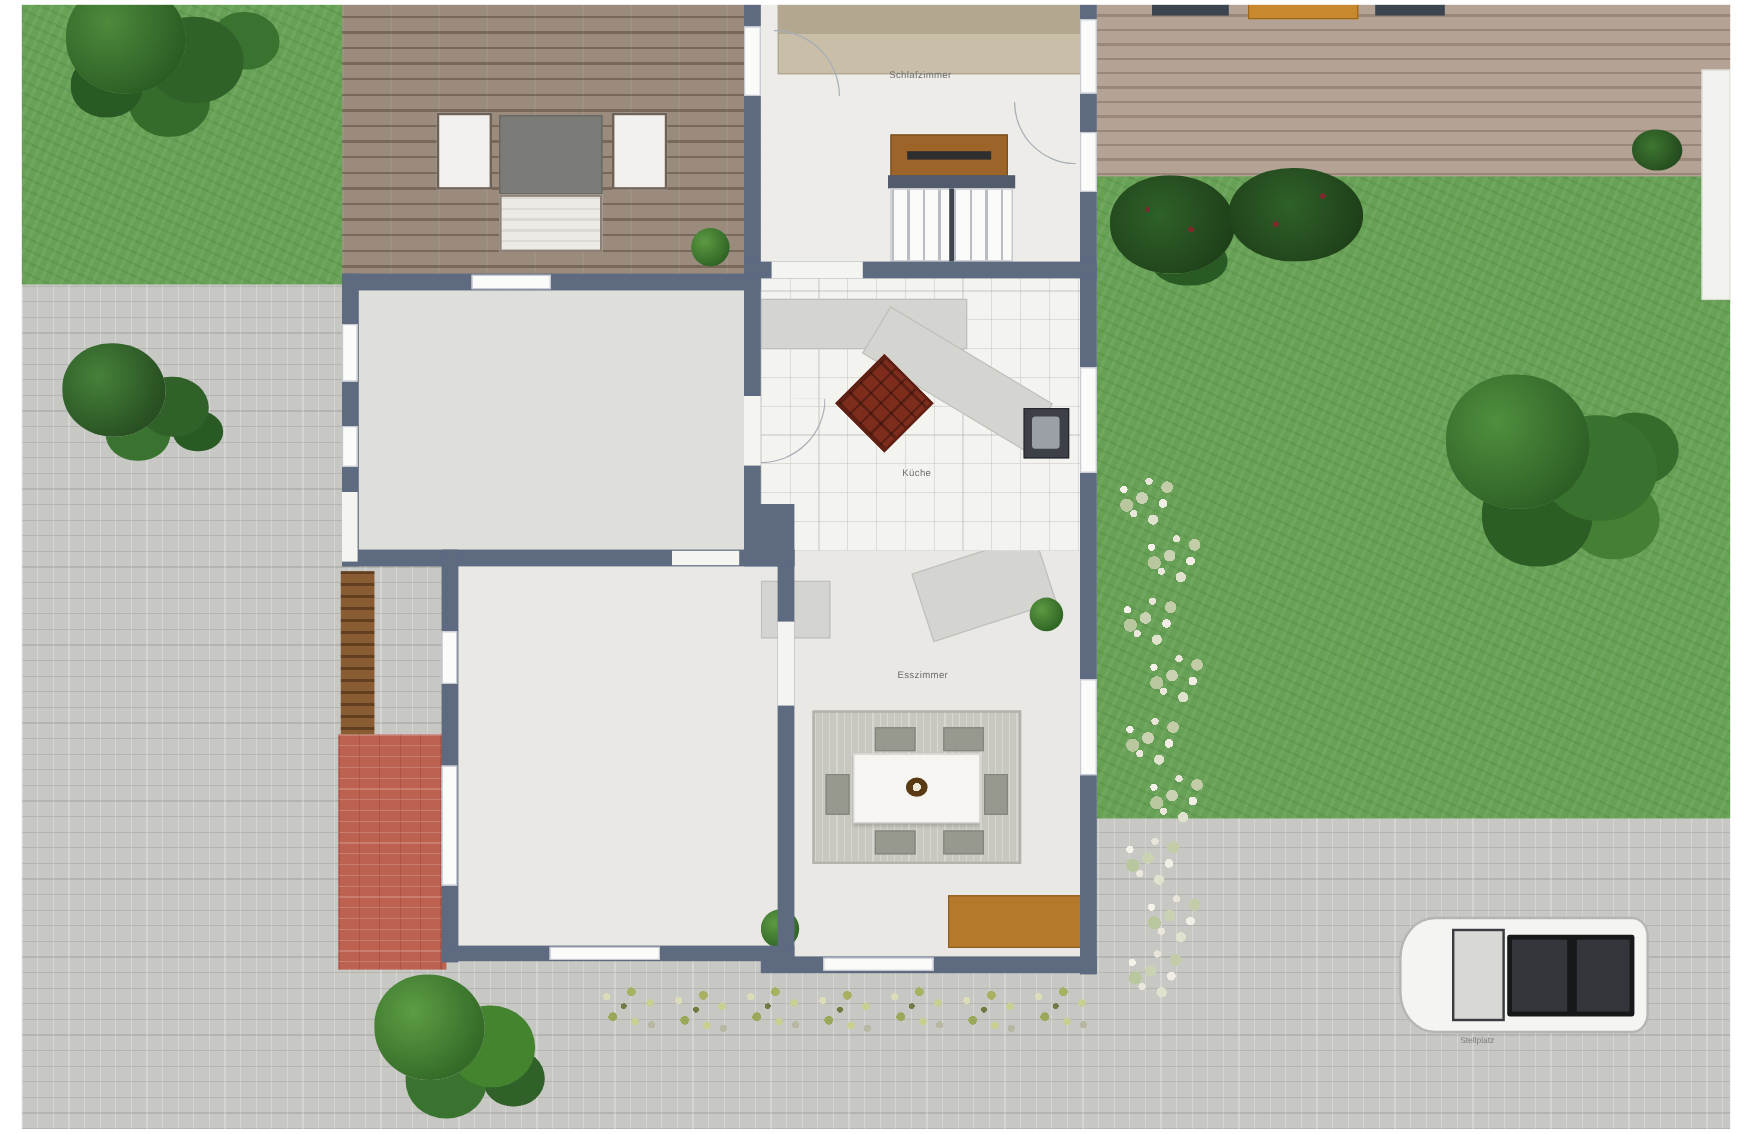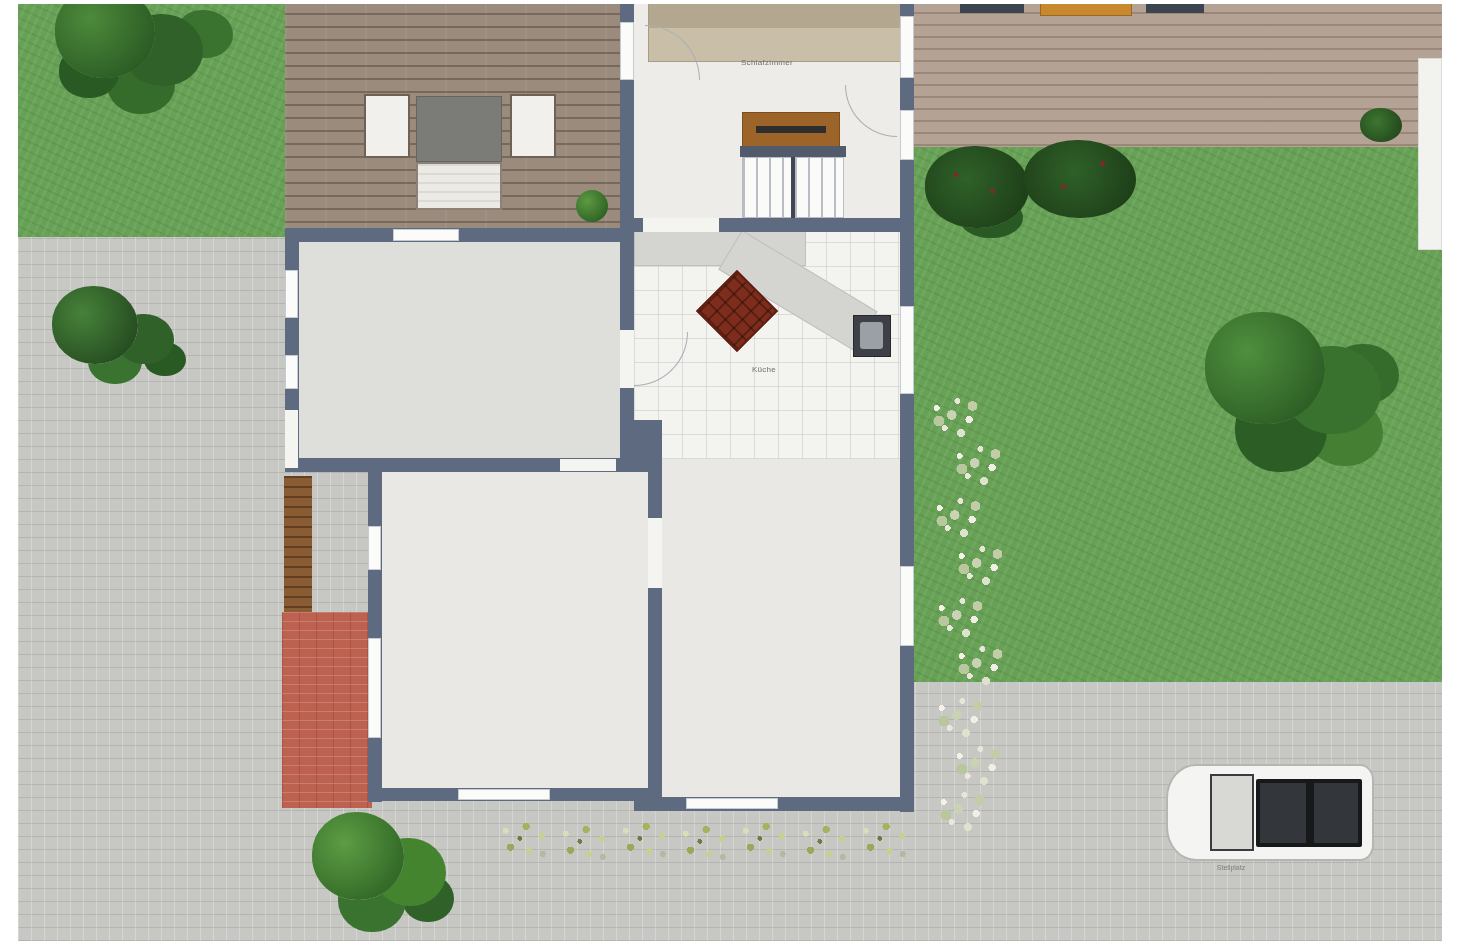--- a/index.html
+++ b/index.html
@@ -96,29 +96,46 @@
     <div class="a" style="left:122px;top:126px;width:70px;height:7px;background:#2e2e2e;"></div>
     <div class="a rail" style="left:106px;top:146px;width:106px;height:11px;background:#525b6c;"></div>
     <div class="a stair" style="left:108px;top:157px;width:102px;height:61px;"></div>
     <div class="a rail" style="left:157px;top:157px;width:4px;height:61px;"></div>
     <div class="a arc" style="left:11px;top:25px;width:55px;height:55px;"></div>
     <div class="a arc" style="left:211px;top:85px;width:52px;height:52px;transform:rotate(180deg);"></div>
     <div class="a lbl" style="left:0;top:30px;width:266px;margin-top:27px;">Schlafzimmer</div>
   </div>
 
 
-  <div class="a" style="left:634px;top:223px;width:266px;height:228px;overflow:hidden;text-decoration:underline;">
+  <div class="a" style="left:634px;top:248px;width:266px;height:228px;overflow:hidden;text-decoration:underline;">
     <div class="a cnt" style="left:0;top:1px;width:172px;height:42px;"></div>
     <div class="a cnt" style="left:108px;top:7px;width:158px;height:46px;transform:rotate(31deg);transform-origin:left top;"></div>
     <div class="a" style="left:74px;top:59px;width:58px;height:58px;transform:rotate(45deg);background:repeating-linear-gradient(0deg,rgba(0,0,0,.28) 0 2px,transparent 2px 12px),repeating-linear-gradient(90deg,rgba(0,0,0,.28) 0 2px,transparent 2px 12px),#7e2c1c;border:2px solid #5e1f13;"></div>
     <div class="a" style="left:219px;top:92px;width:38px;height:42px;background:#3d4046;border:1px solid #26282c;"></div>
     <div class="a" style="left:226px;top:99px;width:23px;height:27px;background:#9aa0a6;border-radius:3px;"></div>
     <div class="a lbl" style="left:60px;top:141px;width:140px;">Küche</div>
   </div>
 
+  <div class="a" style="left:634px;top:459px;width:266px;height:339px;overflow:hidden;">
+    <div class="a cnt" style="left:132px;top:1px;width:108px;height:60px;transform:rotate(-18deg);"></div>
+    <div class="a cnt" style="left:0;top:25px;width:58px;height:48px;"></div>
+    <div class="a" style="left:43px;top:133px;width:174px;height:128px;background:repeating-linear-gradient(90deg,rgba(255,255,255,.25) 0 1px,transparent 1px 6px),#c9c8c0;border:2px solid #b4b3ab;"></div>
+    <div class="a chair" style="left:95px;top:147px;width:34px;height:20px;"></div>
+    <div class="a chair" style="left:152px;top:147px;width:34px;height:20px;"></div>
+    <div class="a chair" style="left:95px;top:233px;width:34px;height:20px;"></div>
+    <div class="a chair" style="left:152px;top:233px;width:34px;height:20px;"></div>
+    <div class="a chair" style="left:54px;top:186px;width:20px;height:34px;"></div>
+    <div class="a chair" style="left:186px;top:186px;width:20px;height:34px;"></div>
+    <div class="a" style="left:77px;top:169px;width:106px;height:58px;background:#f6f5f2;border:1px solid #d4d3cf;box-shadow:0 2px 3px rgba(0,0,0,.18);"></div>
+    <div class="a" style="left:121px;top:189px;width:18px;height:16px;background:radial-gradient(circle at 50% 50%,#f0ead8 0 28%,#5a3a12 29%);border-radius:50%;"></div>
+    <div class="a" style="left:156px;top:287px;width:112px;height:44px;background:#b5792b;border:1px solid #8e5d1f;"></div>
+    <div class="a plant" style="left:224px;top:39px;width:28px;height:28px;"></div>
+    <div class="a plant" style="left:0;top:299px;width:32px;height:32px;"></div>
+    <div class="a lbl" style="left:40px;top:98px;width:190px;">Esszimmer</div>
+  </div>
 
 
   <div class="a wall" style="left:620px;top:0;width:14px;height:232px;"></div>
   <div class="a wall" style="left:900px;top:0;width:14px;height:812px;"></div>
   <div class="a wall" style="left:620px;top:218px;width:294px;height:14px;"></div>
   <div class="a wall" style="left:285px;top:228px;width:349px;height:14px;"></div>
   <div class="a wall" style="left:285px;top:228px;width:14px;height:244px;"></div>
   <div class="a wall" style="left:285px;top:458px;width:377px;height:14px;"></div>
   <div class="a wall" style="left:368px;top:458px;width:14px;height:344px;"></div>
   <div class="a wall" style="left:648px;top:458px;width:14px;height:344px;"></div>

